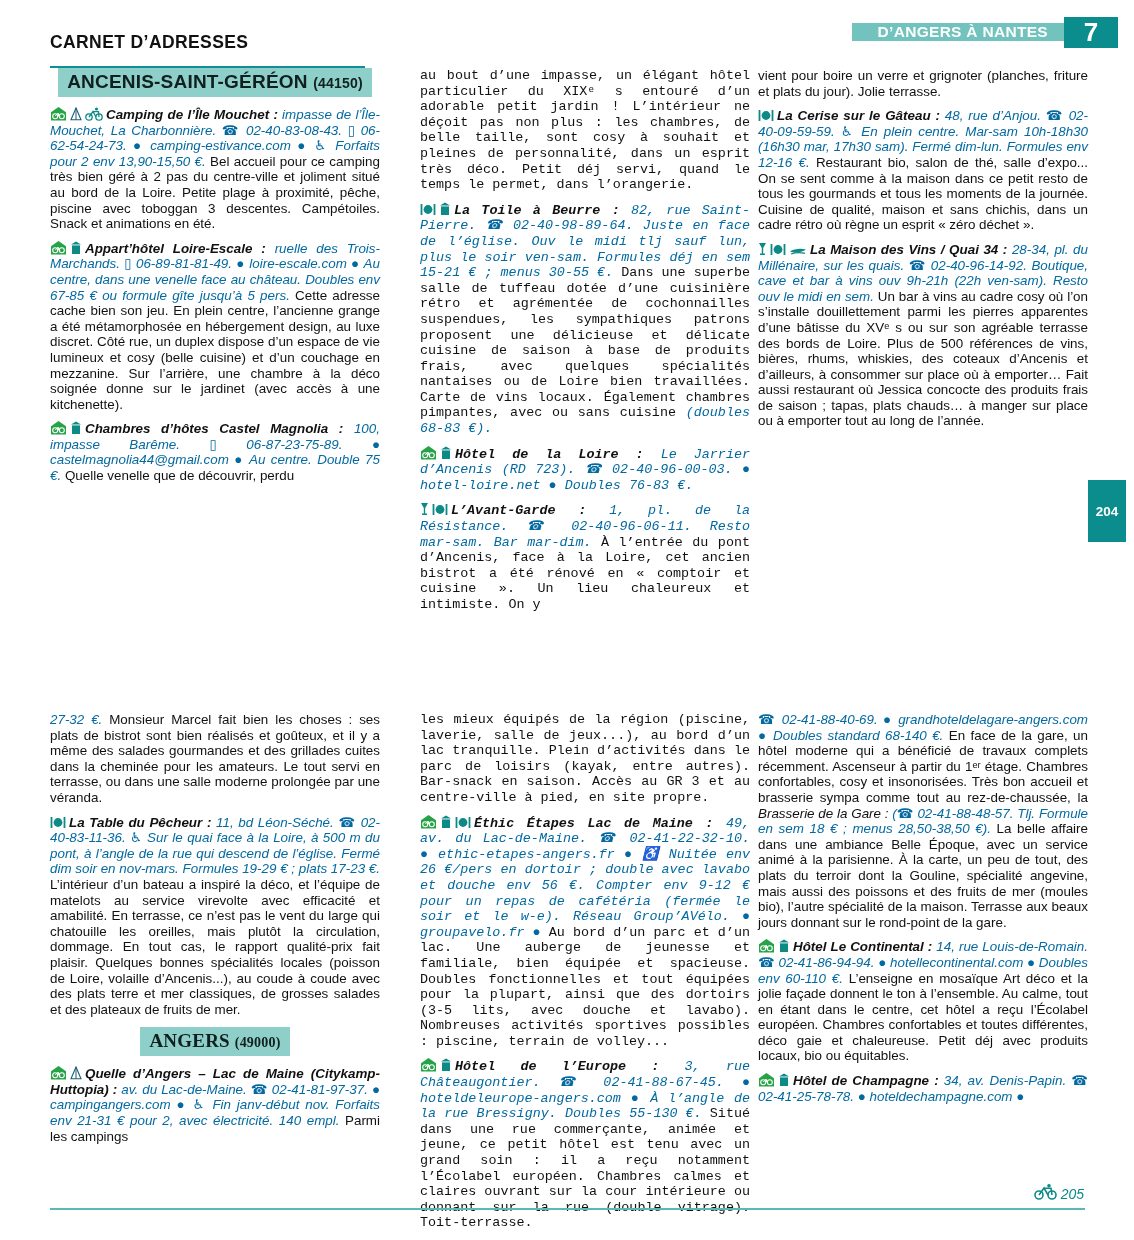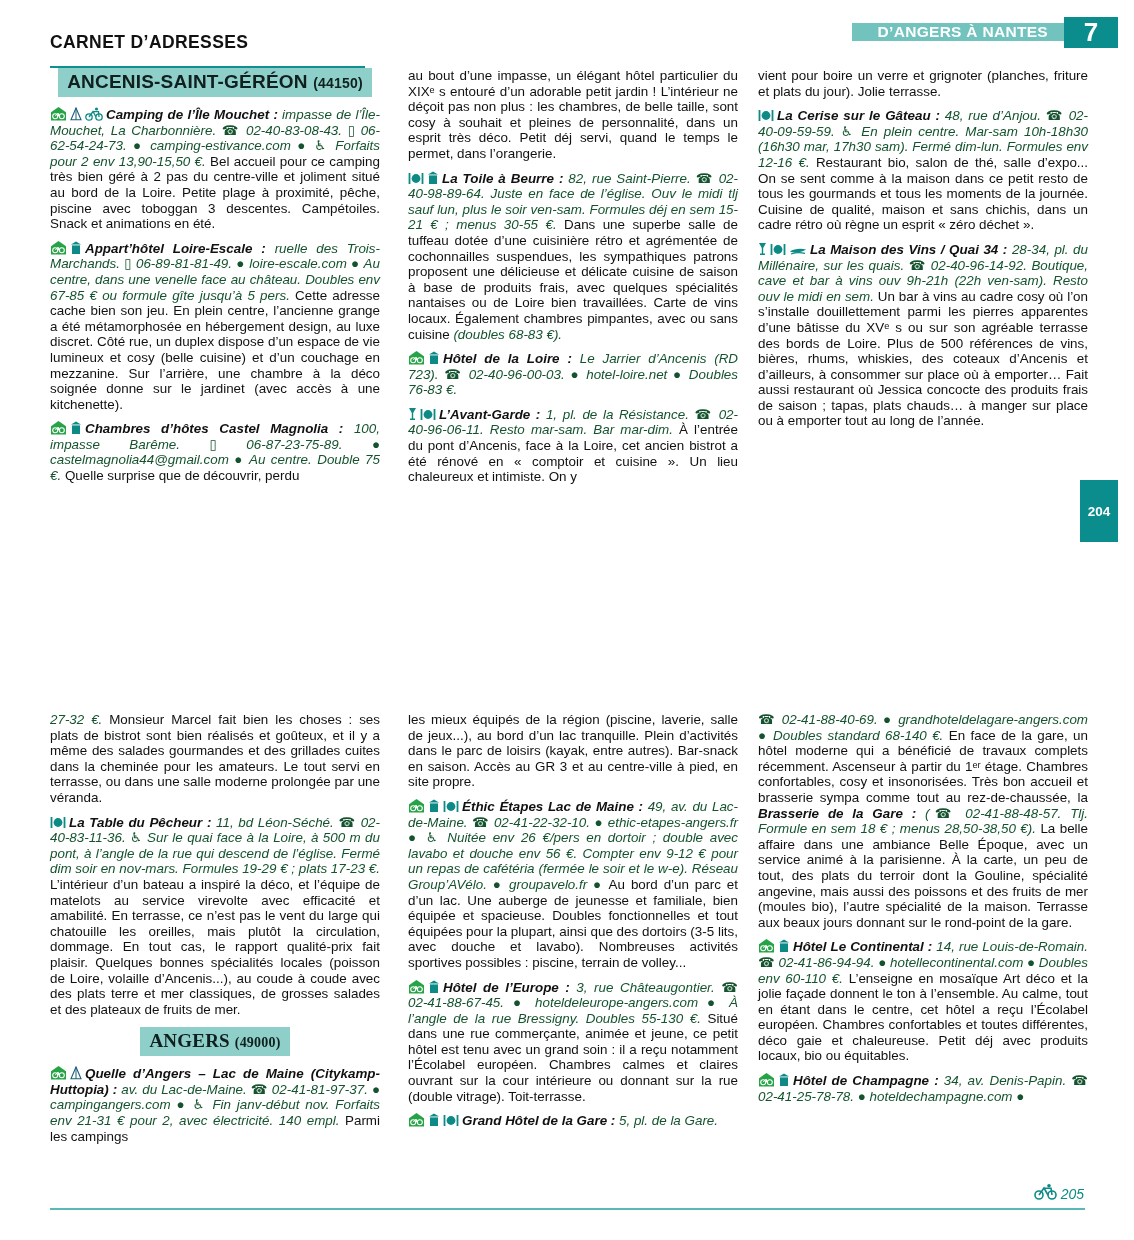--- a/index.html
+++ b/index.html
@@ -38,55 +38,55 @@
   .head-right-dark{
     background:#0c8d8d;color:#ffffff;width:54px;
     display:flex;align-items:center;justify-content:center;
     font-size:26px;font-weight:bold;
   }
 
   
   .cols{position:absolute;left:0;right:0;}
   .col{position:absolute;width:330px;}
   .col.c1{left:50px;}
-  .col.c2{left:408px;}
+  .col.c2{left:420px;font-family:Liberation Mono, monospace;}
   .col.c3{left:758px;}
 
   
   p.t{
     margin:0 0 9px 0;
     font-size:13.4px;line-height:15.6px;
     text-align:justify;
     hyphens:auto;
     -webkit-hyphens:auto;
   }
   p.t:last-child{margin-bottom:0;}
-  .teal{color:#14532d;font-style:italic;}
+  .teal{color:#0369a1;font-style:italic;}
   .name{font-weight:bold;font-style:italic;color:#111;}
-  .bi{font-weight:bold;font-style:italic;}
+  .bi{font-weight:normal;font-style:italic;}
 
   
   .city{
     display:inline-block;
     background:#8ecfc9;
     color:#10201f;
     padding:3px 9px 4px 9px;
     margin:0 0 8px 0;
     font-size:19px;font-weight:bold;letter-spacing:.2px;
   }
   .city .cp{font-size:14px;font-weight:bold;}
   .city-wrap{margin-bottom:2px;text-align:center;}
 
   
   .ico{display:inline-block;vertical-align:-2px;margin-right:3px;}
   .ico svg{display:block;}
 
   
   .tab204{
-    position:absolute;right:16px;top:480px;width:38px;height:62px;
+    position:absolute;right:8px;top:480px;width:38px;height:62px;
     background:#0c8d8d;color:#fff;
     display:flex;align-items:center;justify-content:center;
     font-size:13.5px;font-weight:bold;
   }
 
   
   .foot-rule{
     position:absolute;left:50px;top:1208px;width:1035px;height:2px;background:#5cb8b4;
   }
   .folio{
@@ -153,21 +153,21 @@
 
       <p class="t">
         <span class="ico"><svg width="17" height="14" viewBox="0 0 17 14">
               <path d="M8.5 0 L16 5.2 V13.4 H1 V5.2 Z" fill="#27a347"></path>
               <circle cx="5.2" cy="9.2" r="2.5" fill="none" stroke="#ffffff" stroke-width="1.1"></circle>
               <circle cx="11.8" cy="9.2" r="2.5" fill="none" stroke="#ffffff" stroke-width="1.1"></circle>
               <path d="M5.2 9.2 L7.6 6.4 L10 9.2 M8.5 9.2 L8.5 6.3" stroke="#ffffff" stroke-width="1" fill="none"></path>
             </svg></span><span class="ico"><svg width="12" height="14" viewBox="0 0 12 14">
               <path d="M6 0.6 L11 3.6 H1 Z" fill="#0d8a86"></path>
               <rect x="2" y="4.4" width="8" height="8.6" fill="#0d8a86"></rect>
-            </svg></span><span class="name">Chambres d’hôtes Castel Magnolia :</span><span class="teal"> 100, impasse Barême. ▯ 06-87-23-75-89. ● castelmagnolia44@gmail.com ● Au centre. Double 75 €.</span><span> Quelle surprise que de découvrir, perdu</span>
+            </svg></span><span class="name">Chambres d’hôtes Castel Magnolia :</span><span class="teal"> 100, impasse Barême. ▯ 06-87-23-75-89. ● castelmagnolia44@gmail.com ● Au centre. Double 75 €.</span><span> Quelle venelle que de découvrir, perdu</span>
       </p>
     </div>
 
     <div class="col c2">
       <p class="t">au bout d’une impasse, un élégant hôtel particulier du XIXᵉ s entouré d’un adorable petit jardin ! L’intérieur ne déçoit pas non plus : les chambres, de belle taille, sont cosy à souhait et pleines de personnalité, dans un esprit très déco. Petit déj servi, quand le temps le permet, dans l’orangerie.</p>
 
       <p class="t">
         <span class="ico"><svg width="16" height="13" viewBox="0 0 16 13">
               <rect x="0.6" y="1" width="1.8" height="11" fill="#0d8a86"></rect>
               <rect x="13.6" y="1" width="1.8" height="11" fill="#0d8a86"></rect>

